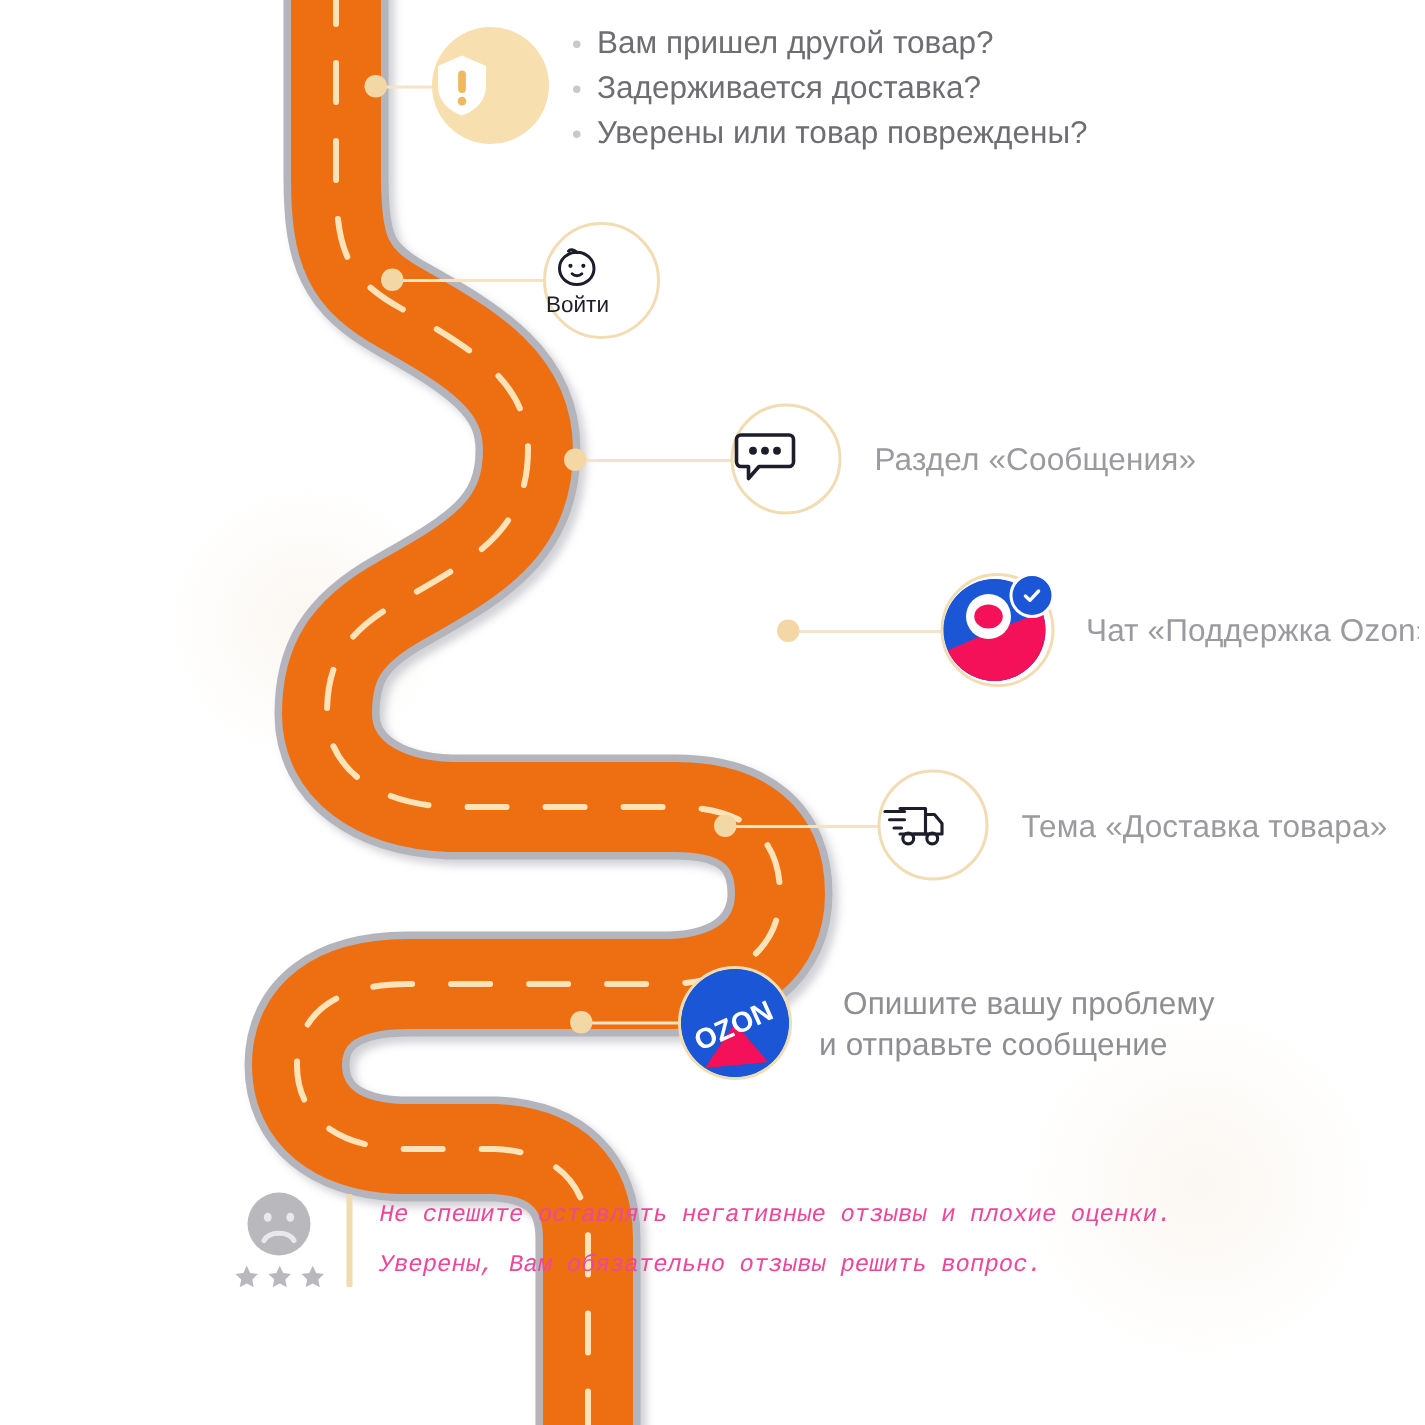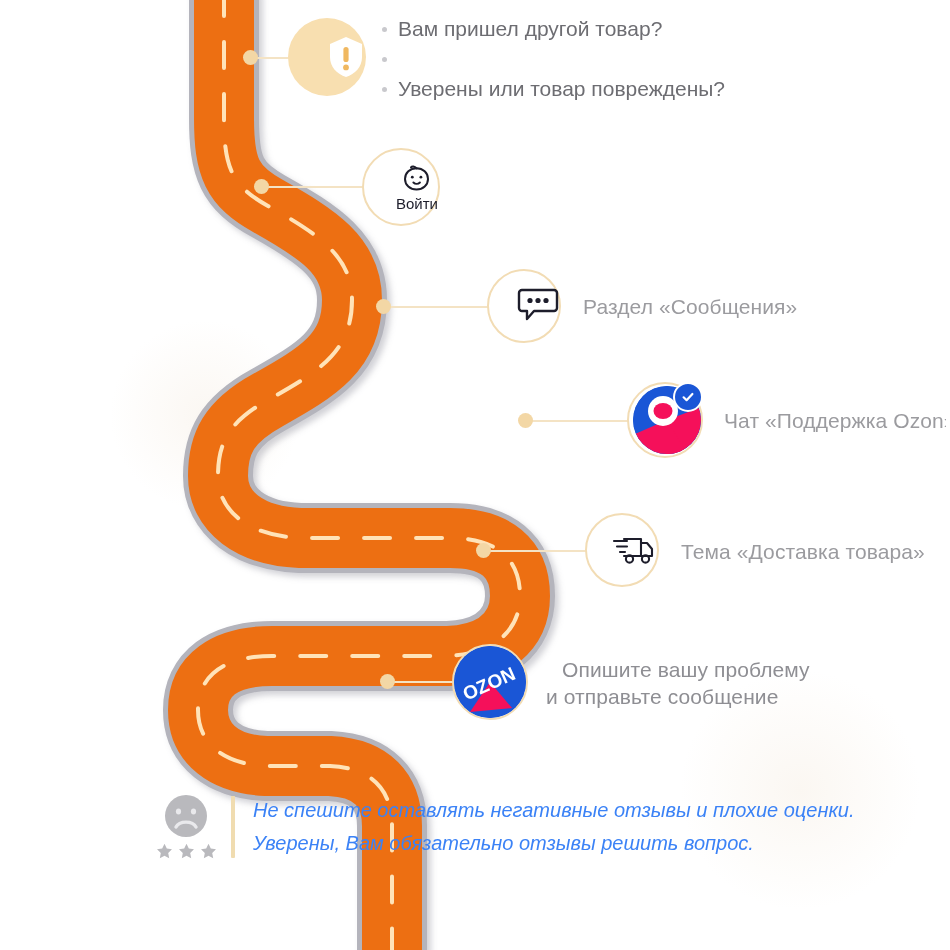--- a/index.html
+++ b/index.html
@@ -38,21 +38,21 @@
     background: #f3d7a5;
     z-index: 4;
   }
   
   .badge {
     position: absolute;
     border-radius: 50%;
     box-sizing: border-box;
     display: flex;
     align-items: center;
-    justify-content: flex-end;
+    justify-content: flex-start;
     z-index: 6;
   }
   .badge-outline {
     background: #ffffff;
     border: 2px solid #f2dcb4;
   }
   .badge-fill {
     background: #f8dfb0;
     border: none;
   }
@@ -169,25 +169,25 @@
     margin-left: 14px;
     margin-right: 18px;
     margin-top: 4px;
     border-radius: 1px;
   }
   #footer-lines {
     padding-top: 2px;
   }
   .footer-line {
     font-style: italic;
-    font-size: 20px;
+    font-size: 16px;
     line-height: 33px;
-    color: #3b82f6;
+    color: #ec4899;
     white-space: nowrap;
-    font-family: Liberation Sans, sans-serif;
+    font-family: Liberation Mono, monospace;
   }
 </style>
 </head>
 <body>
 
 <div id="stage">
 
   <svg id="road-layer" viewBox="0 0 950 950">
     <defs>
       <filter id="roadShadow" x="-20%" y="-20%" width="150%" height="150%">
@@ -280,20 +280,21 @@
     </svg>
   </div>
 
   <div id="bullets">
     <div class="bullet-row">
       <span class="bullet-dot"></span>
       <span class="bullet-text">Вам пришел другой товар?</span>
     </div>
     <div class="bullet-row">
       <span class="bullet-dot"></span>
+      <span class="bullet-text">Задерживается доставка?</span>
     </div>
     <div class="bullet-row">
       <span class="bullet-dot"></span>
       <span class="bullet-text">Уверены или товар повреждены?</span>
     </div>
   </div>
 
   <div class="badge badge-outline" style="left:362px; top:148px; width:78px; height:78px;">
     <div class="voiti-wrap">
       <svg width="32" height="30" viewBox="0 0 32 30">

